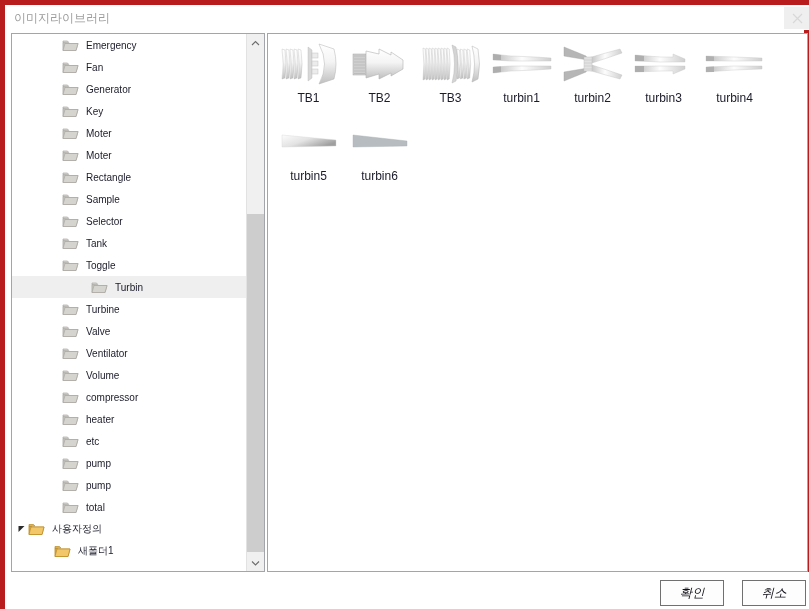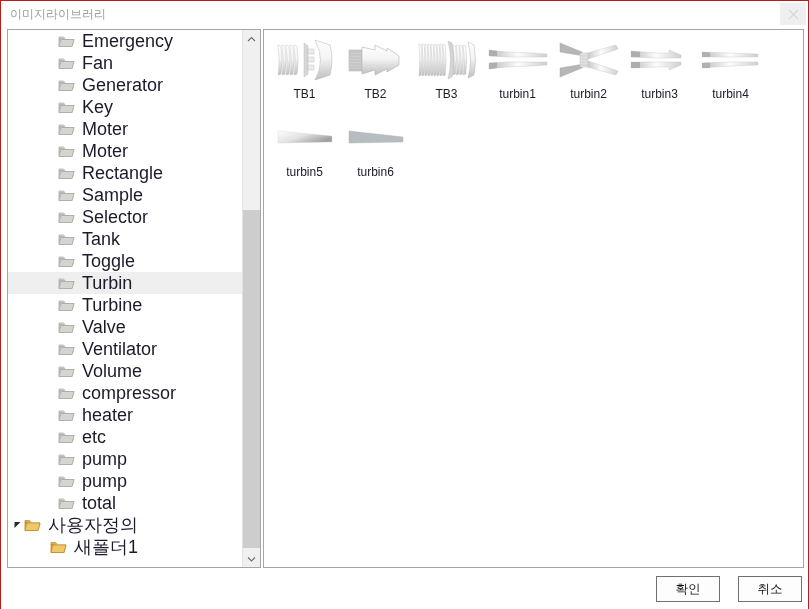--- a/index.html
+++ b/index.html
@@ -5,21 +5,21 @@
   html,body{margin:0;padding:0;}
   body{
     width:809px;height:609px;overflow:hidden;
     background:#ffffff;
     font-family:"Liberation Sans","DejaVu Sans",sans-serif;
     -webkit-font-smoothing:none;
   }
   .window{
     position:absolute;left:0;top:0;width:809px;height:609px;
     box-sizing:border-box;
-    border:1px solid #b91c1c;
+    border:5px solid #b91c1c;
     background:#ffffff;
   }
   
   .titlebar{
     position:absolute;left:0;top:0;width:807px;height:25px;
     background:#ffffff;
   }
   .titlebar-text{
     position:absolute;left:9px;top:5px;
     font-size:12px;color:#9b9b9b;letter-spacing:0px;
@@ -42,27 +42,27 @@
   .tree-inner{
     position:absolute;left:0;top:0;width:236px;height:537px;
     overflow:hidden;
   }
   .tree-row{
     position:relative;height:22px;
     display:flex;align-items:center;
     box-sizing:border-box;
     white-space:nowrap;
   }
-  .tree-row.selected{background:#efefef;}
+  .tree-row.selected{background:#efefef;padding-left:29px;}
   .tree-row .tw{
     width:12px;height:12px;margin-left:2px;
     display:flex;align-items:center;justify-content:center;flex:0 0 auto;
   }
   .tree-row .lbl{
-    font-size:18px;color:#1b1b2b;
+    font-size:10px;color:#1b1b2b;
     padding-left:7px;
   }
   .fold-ico{width:17px;height:14px;flex:0 0 auto;display:block;}
   
   .tscroll{
     position:absolute;right:0px;top:0px;width:17px;height:537px;
     background:#f0f0f0;border-left:1px solid #e2e2e2;
   }
   .tscroll .arrow{
     position:absolute;left:0;width:17px;height:17px;
@@ -107,20 +107,21 @@
     background:#ffffff;
   }
   .btn{
     position:absolute;top:8px;width:64px;height:26px;
     box-sizing:border-box;
     border:1px solid #707070;
     background:#fdfdfd;
     font-size:12.5px;color:#101018;
     display:flex;align-items:center;justify-content:center;
     cursor:default;
+    font-style:italic;
   }
   .btn.ok{left:655px;}
   .btn.cancel{left:737px;}
 </style>
 </head>
 <body>
 
 <div class="window">
 
   <div class="titlebar">

